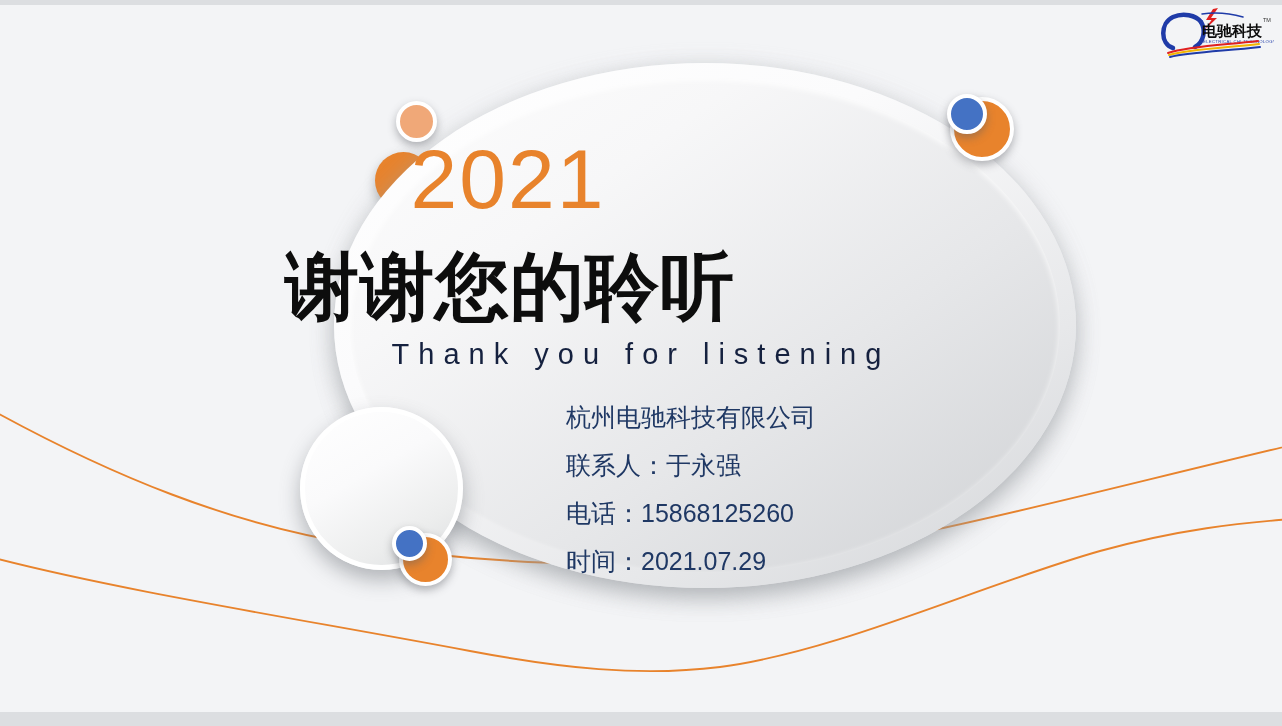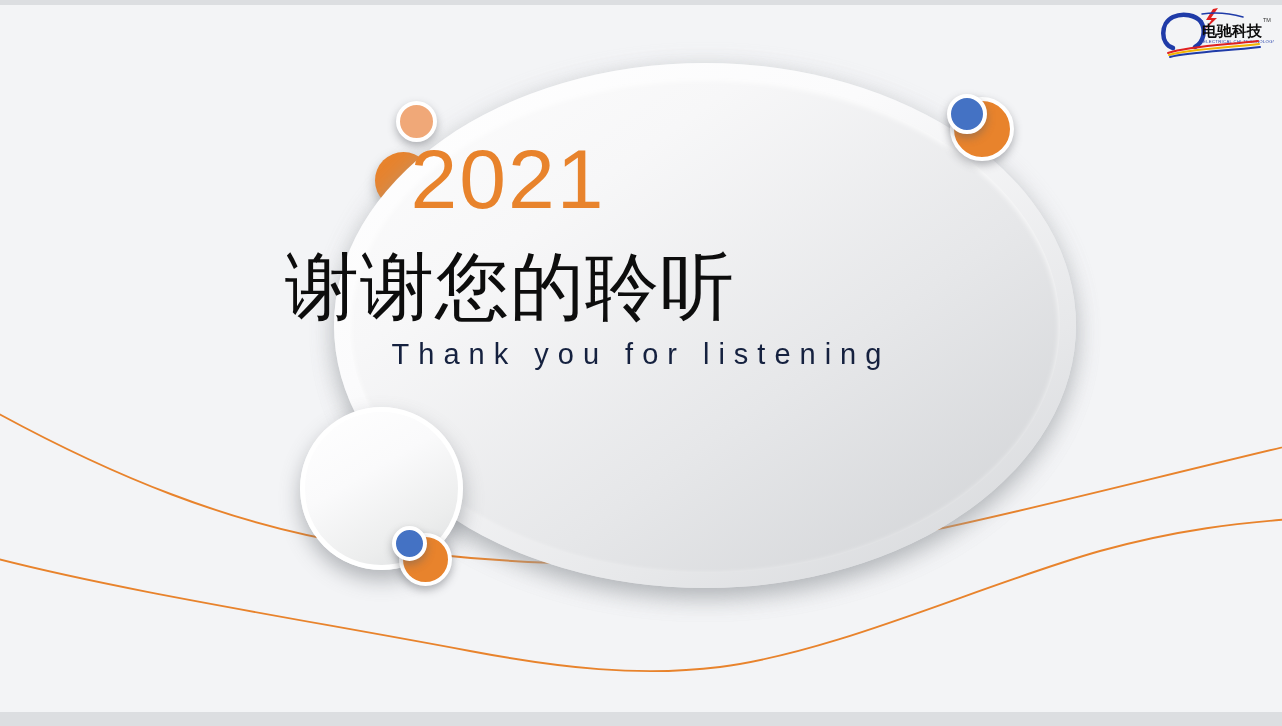--- a/index.html
+++ b/index.html
@@ -142,21 +142,21 @@
     color: #E8832C;
     letter-spacing: 2px;
   }
   #headline {
     position: absolute;
     left: 0; top: 245px;
     width: 1020px;
     text-align: center;
     font-size: 74px;
     line-height: 1;
-    font-weight: 400;
+    font-weight: 700;
     color: #0d0d0d;
     letter-spacing: 1px;
   }
   #subhead {
     position: absolute;
     left: 0; top: 335px;
     width: 1282px;
     text-align: center;
     font-size: 29px;
     line-height: 1;
@@ -229,20 +229,26 @@
     <div class="deco ring" id="deco-blue-bl" style="background:#4472C4;"></div>
 
     <div class="content">
 
       <div id="year">2021</div>
 
       <div id="headline">谢谢您的聆听</div>
 
       <div id="subhead">Thank you for listening</div>
 
+      <div class="contact-block">
+        <div class="contact-line">杭州电驰科技有限公司</div>
+        <div class="contact-line">联系人：于永强</div>
+        <div class="contact-line">电话：15868125260</div>
+        <div class="contact-line">时间：2021.07.29</div>
+      </div>
 
     </div>
 
   </div>
 
   <svg id="logo" viewBox="0 0 240 108">
     <rect x="0" y="0" width="240" height="108" fill="#f3f4f6"></rect>
 
     <path d="M38 86 C 12 78 12 36 38 24 C 58 15 84 20 94 34" fill="none" stroke="#1F3BA8" stroke-width="9" stroke-linecap="round"></path>
     <path d="M94 34 C 104 50 100 74 82 84" fill="none" stroke="#1F3BA8" stroke-width="9" stroke-linecap="round"></path>

